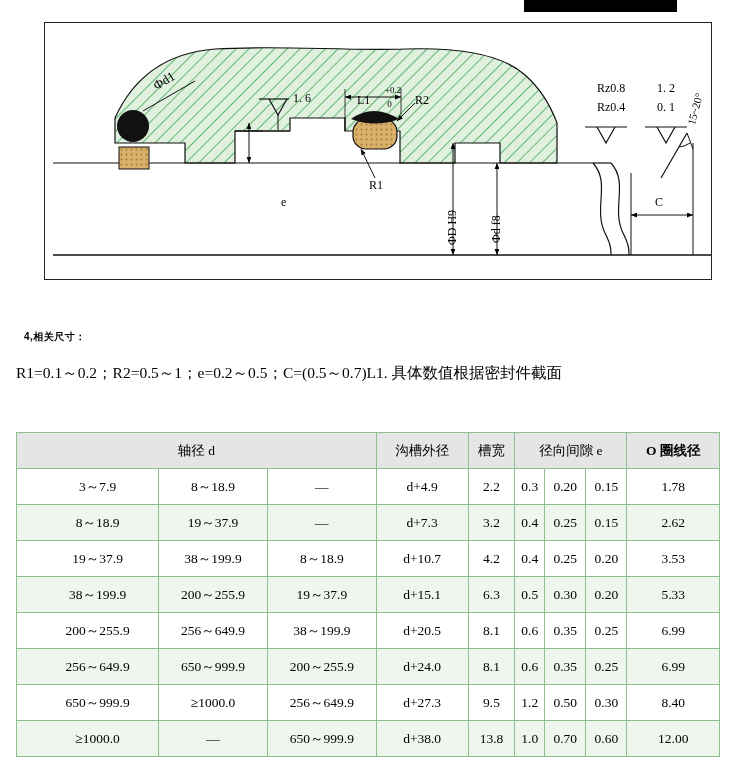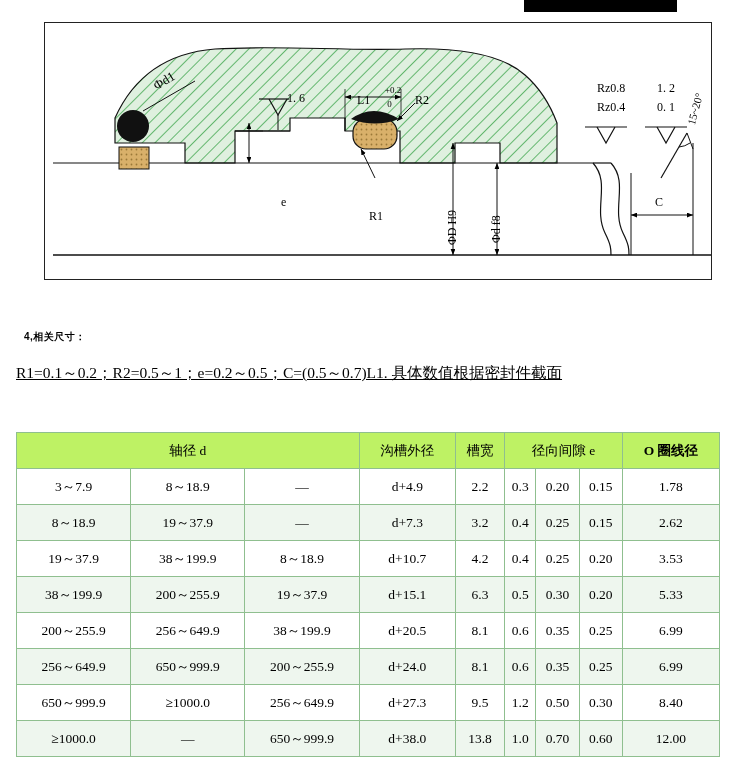--- a/index.html
+++ b/index.html
@@ -59,21 +59,20 @@
     letter-spacing: 0.5px;
   }
   .para {
     position: absolute;
     left: 16px;
     top: 360px;
     width: 706px;
     font-family: "Liberation Serif", serif;
     font-size: 15.5px;
     line-height: 26px;
-    text-decoration: underline;
   }
 
   
   .tbl-wrap {
     position: absolute;
     left: 16px;
     top: 432px;
     width: 704px;
   }
   table.spec {
@@ -83,39 +82,40 @@
     font-size: 13.5px;
   }
   table.spec th, table.spec td {
     border: 1px solid #8fbf8f;
     text-align: center;
     padding: 0;
     height: 35px;
     background: #ffffff;
   }
   table.spec thead th {
-    background: #bef264;
+    background: #e5e5e5;
     font-weight: normal;
   }
   table.spec thead tr.hdr2 th {
     color: #c0392b;
     font-weight: bold;
     font-size: 13px;
   }
   table.spec thead tr.hdr1 th {
     font-size: 13.5px;
   }
   table.spec th.bold-col {
     font-weight: bold;
   }
   table.spec tbody tr.alt td {
     background: #eef6ee;
   }
   table.spec tbody td.first {
     font-size: 13.5px;
+    padding-left: 20px;
   }
 </style>
 </head>
 <body>
 
 <div class="top-bar"></div>
 
 <div class="figure">
   <svg class="fig-svg" width="666" height="256" viewBox="0 0 666 256">
     <defs>
@@ -191,27 +191,27 @@
 
     <line x1="330" y1="155" x2="316" y2="126" stroke="#111" stroke-width="1" marker-end="url(#arrow)"></line>
 
     <line x1="408" y1="120" x2="408" y2="232" stroke="#111" stroke-width="1" marker-start="url(#arrowback)" marker-end="url(#arrow)"></line>
 
     <line x1="452" y1="140" x2="452" y2="232" stroke="#111" stroke-width="1" marker-start="url(#arrowback)" marker-end="url(#arrow)"></line>
   </svg>
 
   <div class="fig-label" style="left:108px; top:50px; transform:rotate(-32deg); font-size:13px;">Φd1</div>
 
-  <div class="fig-label" style="left:242px; top:68px;text-align:center;">1. 6</div>
+  <div class="fig-label" style="left:248px; top:68px;text-align:center;">1. 6</div>
 
   <div class="fig-label" style="left:312px; top:70px;">L1</div>
   <div class="fig-label" style="left:340px; top:60px; font-size:9px; line-height:14px; text-align:left;">+0.2<br>&nbsp;0</div>
 
   <div class="fig-label" style="left:370px; top:70px;">R2</div>
-  <div class="fig-label" style="left:324px; top:155px;margin-top:31px;">R1</div>
+  <div class="fig-label" style="left:324px; top:155px;">R1</div>
   <div class="fig-label" style="left:236px; top:172px;">e</div>
 
   <div class="fig-label rot90" style="left:400px; top:222px;">ΦD H9</div>
   <div class="fig-label rot90" style="left:444px; top:220px;">Φd f8</div>
 
   <div class="fig-label" style="left:552px; top:58px;">Rz0.8</div>
   <div class="fig-label" style="left:612px; top:58px;">1. 2</div>
   <div class="fig-label" style="left:552px; top:77px;">Rz0.4</div>
   <div class="fig-label" style="left:612px; top:77px;text-align:right;">0. 1</div>
 

